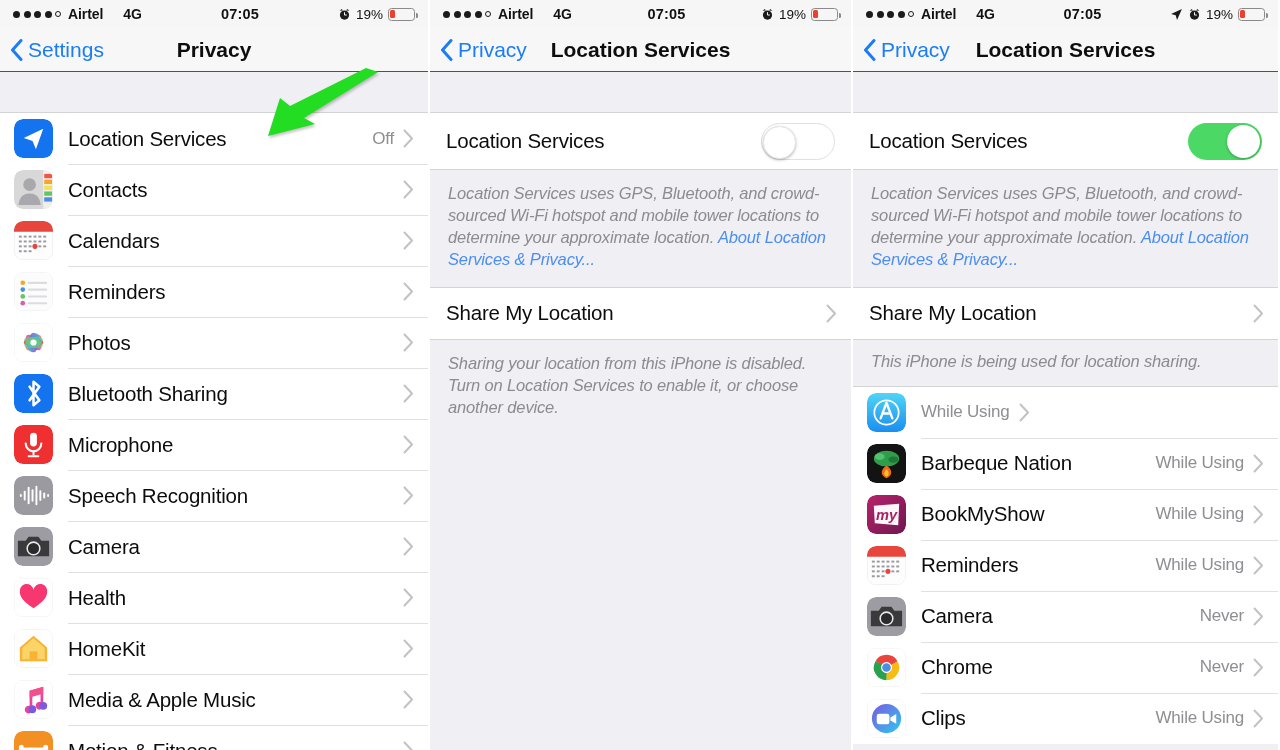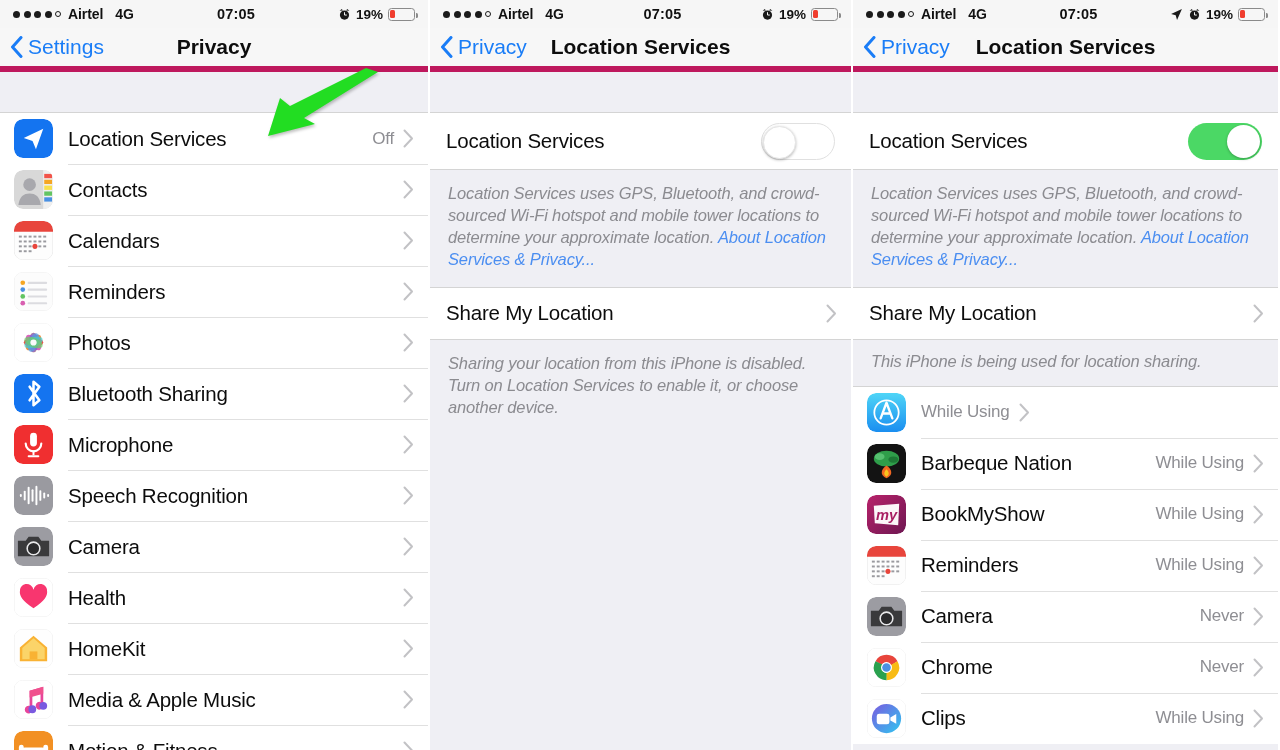--- a/index.html
+++ b/index.html
@@ -19,35 +19,35 @@
   .statusbar {
     height:28px; display:flex; align-items:center;
     padding:0 13px; font-size:14.5px; font-weight:bold; color:#111;
     background:#f6f6f6;
   }
   .sb-left { display:flex; align-items:center; gap:7px; }
   .dots { display:flex; align-items:center; gap:3.5px; }
   .dot { width:7px; height:7px; border-radius:50%; background:#1b1b1b; }
   .dot.hollow { background:transparent; border:1.3px solid #1b1b1b; width:6px; height:6px; }
   .carrier { font-size:14px; font-weight:bold; letter-spacing:-0.1px; }
-  .netmode { font-size:14px; font-weight:bold; margin-left:5px;}
+  .netmode { font-size:14px; font-weight:bold; margin-left:13px;}
   .sb-center { flex:1; text-align:center; font-size:14.5px; font-weight:bold; letter-spacing:0.2px;}
   .sb-right { display:flex; align-items:center; gap:5px; justify-content:flex-end; }
   .loc-arrow-sb { width:13px; height:13px; }
   .alarm-ic { width:13px; height:13px; }
-  .batt-pct { font-size:13.5px; font-weight:bold; }
+  .batt-pct { font-size:13.5px; font-weight:normal; }
   .battery { position:relative; width:27px; height:13px; border:1.4px solid #8a8a8a;
              border-radius:3.5px; display:flex; align-items:center; padding:1.3px; }
   .battery::after { content:""; position:absolute; right:-4px; top:4px; width:2.5px; height:5px;
              background:#8a8a8a; border-radius:0 1.5px 1.5px 0; }
   .batt-fill { height:100%; background:#f03d2e; border-radius:1.5px; }
 
   
   .navbar { height:44px; background:#f7f7f7; position:relative; display:flex;
-            align-items:center; border-bottom:6px solid #be185d; }
+            align-items:center; border-bottom:1px solid #be185d; }
   .back { display:flex; align-items:center; gap:5px; padding-left:10px;
           color:#1a7df7; font-size:21px; cursor:pointer; }
   .chev-back { width:13px; height:22px; flex:0 0 auto; }
   .navtitle { position:absolute; left:0; right:0; text-align:center; font-size:21px;
               font-weight:bold; color:#0d0d0d; pointer-events:none; }
   .navtitle.shift { left:120px; right:120px; }
 
   
   .content { position:absolute; top:72px; left:0; right:0; bottom:0; overflow:hidden;
              background:#efeff4; }

